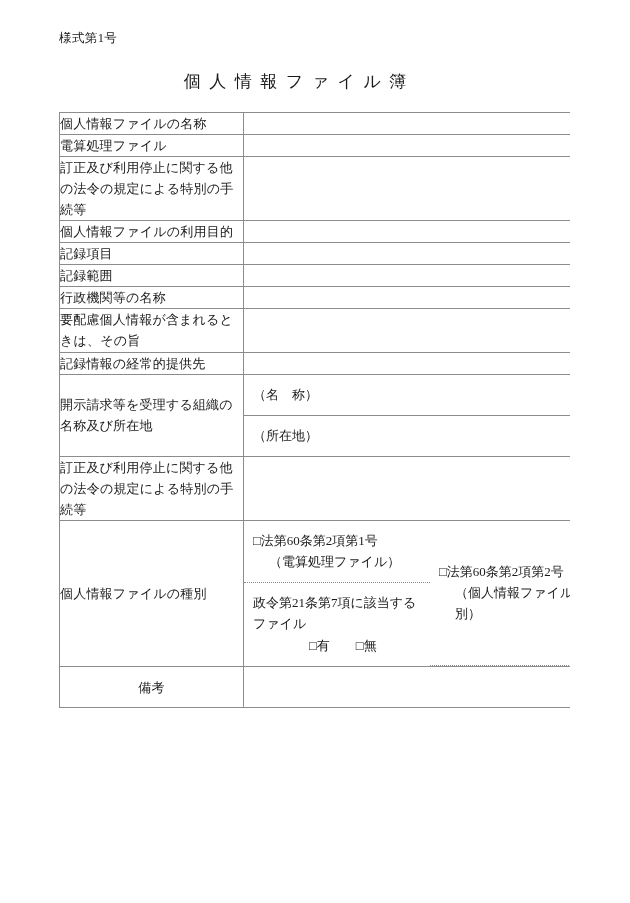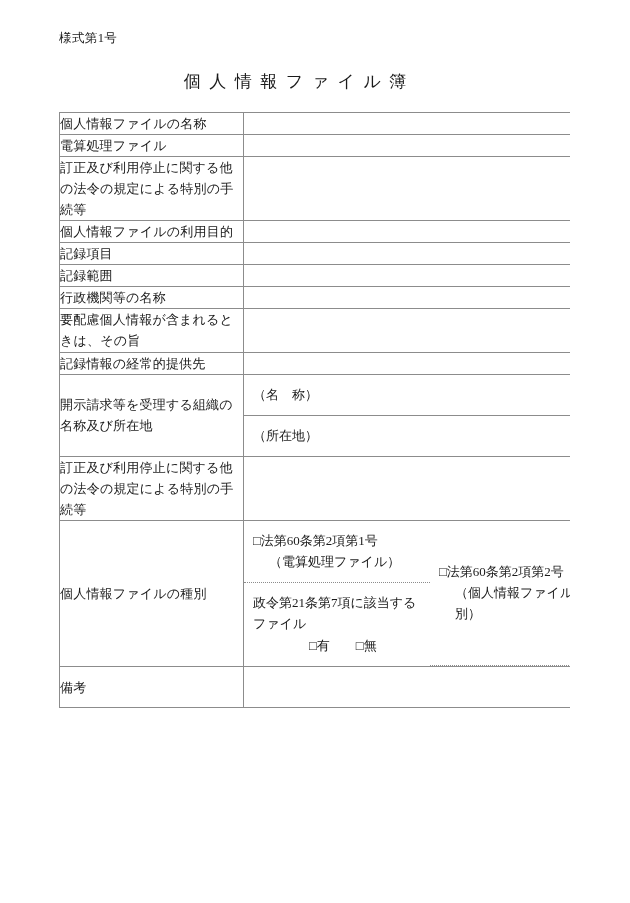--- a/index.html
+++ b/index.html
@@ -229,20 +229,20 @@
                   <span>政令第21条第7項に該当するファイル</span>
                   <span class="checkline"><span>□有</span><span class="cb-gap"></span><span>□無</span></span>
                 </td>
               </tr>
             </tbody>
           </table>
         </td>
       </tr>
 
       <tr>
-        <td class="lbl" style="height:40px;">備考</td>
+        <td class="lbl" style="height:40px;text-align:center;">備考</td>
         <td class="val">&nbsp;</td>
       </tr>
 
     </tbody>
   </table>
 
 </div>
 
 </body></html>

